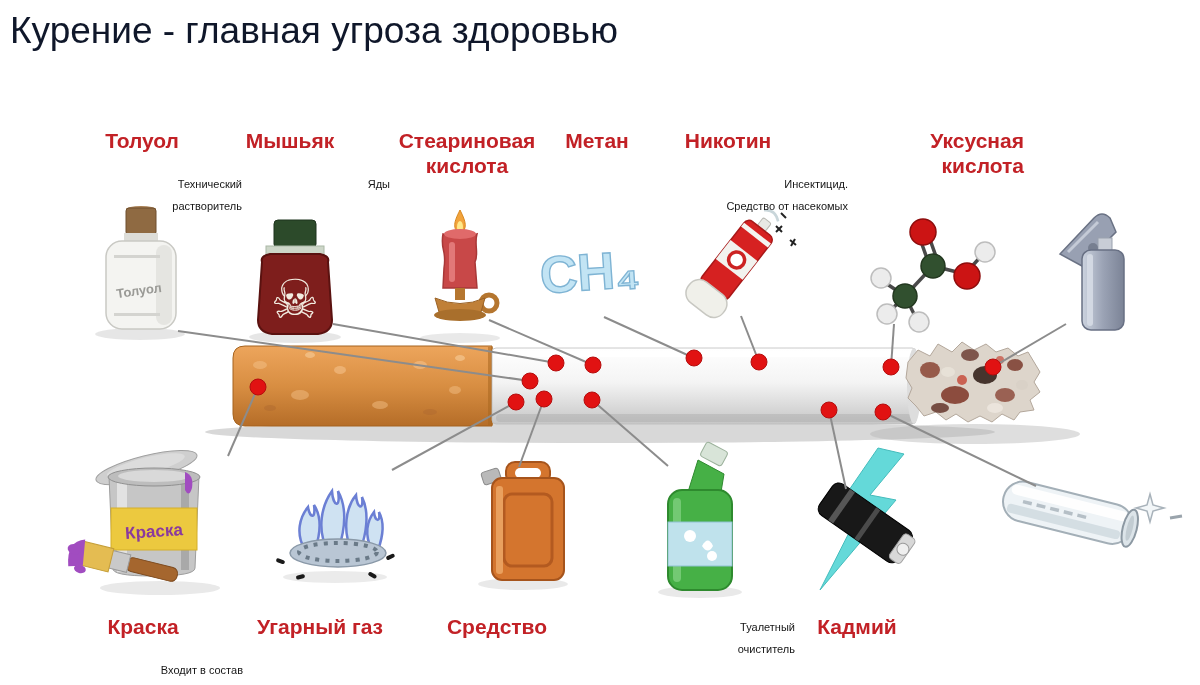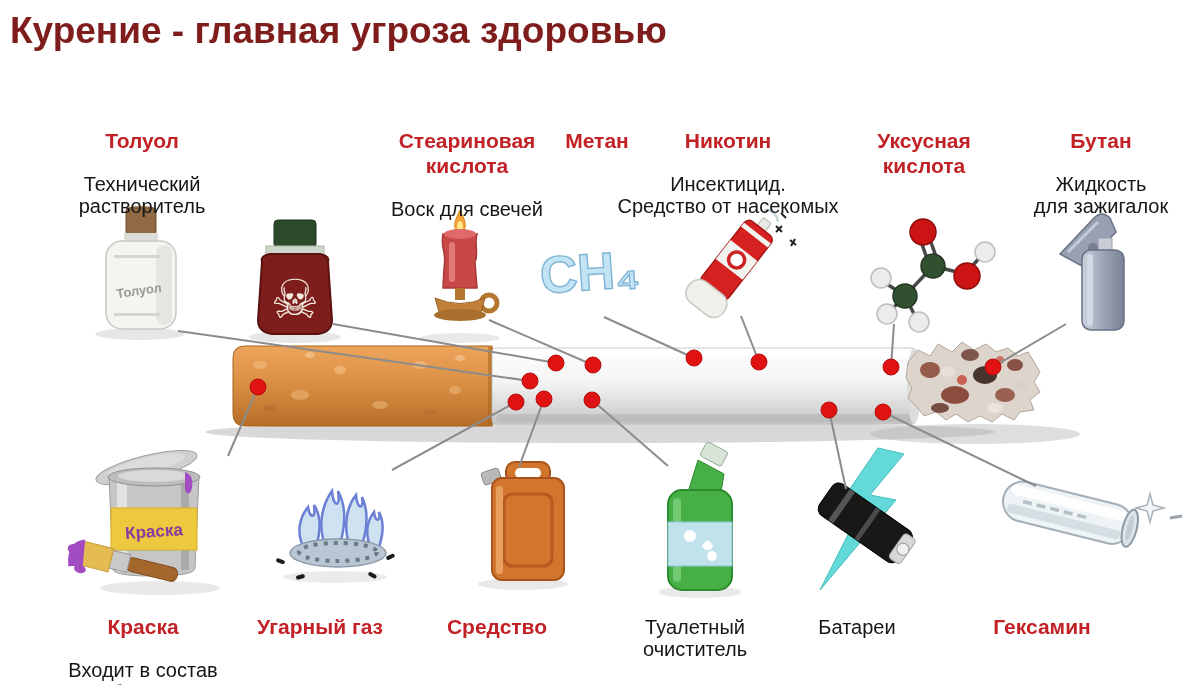--- a/index.html
+++ b/index.html
@@ -1,30 +1,30 @@
 <!DOCTYPE html>
 <html><head>
 <meta charset="utf-8">
 <style>
   html,body{margin:0;padding:0;background:#fff;}
   .stage{position:relative;width:1200px;height:685px;background:#ffffff;overflow:hidden;
          font-family:"Liberation Sans","DejaVu Sans",sans-serif;}
-  .page-title{position:absolute;left:10px;top:10px;font-size:37px;font-weight:bold;
-              color:#7f1d1d;letter-spacing:0px;}
+  .page-title{position:absolute;left:10px;top:10px;font-size:37px;font-weight:normal;
+              color:#0f172a;letter-spacing:0px;}
   svg.overlay{position:absolute;left:0;top:0;}
   .lbl{position:absolute;text-align:center;white-space:pre-line;}
   .lbl .hdr{font-size:21px;line-height:25px;font-weight:bold;color:#c22126;}
-  .lbl .sub{font-size:20px;line-height:22px;color:#161616;margin-top:2px;font-weight:500;}
+  .lbl .sub{font-size:11px;line-height:22px;color:#161616;margin-top:2px;font-weight:500;text-align:right;}
   
   .t0{left:42px;top:110px;width:200px;}
   .t1{left:190px;top:110px;width:200px;}
   .t2{left:367px;top:110px;width:200px;}
   .t3{left:497px;top:110px;width:200px;}
   .t4{left:608px;top:110px;width:240px;}
-  .t5{left:824px;top:110px;width:200px;}
+  .t5{left:824px;top:110px;width:200px;text-align:right;}
   .t6{left:1001px;top:110px;width:200px;}
   
   .b0{left:43px;top:596px;width:200px;}
   .b1{left:220px;top:596px;width:200px;}
   .b2{left:397px;top:596px;width:200px;}
   .b3{left:595px;top:596px;width:200px;}
   .b4{left:757px;top:596px;width:200px;}
   .b5{left:922px;top:596px;width:240px;}
 </style>
 </head>
@@ -306,62 +306,57 @@
       <circle cx="883" cy="412" r="8"></circle>
     </g>
   </svg>
 
   <div class="lbl t0">
     <div class="hdr">Толуол</div>
     <div class="sub">Технический
 растворитель</div>
   </div>
   <div class="lbl t1">
+    <div class="hdr">Мышьяк</div>
+    <div class="sub">Яды</div>
   </div>
   <div class="lbl t2">
     <div class="hdr">Стеариновая
 кислота</div>
-    <div class="sub">Воск для свечей</div>
   </div>
   <div class="lbl t3">
     <div class="hdr">Метан</div>
     <div class="sub"></div>
   </div>
   <div class="lbl t4">
     <div class="hdr">Никотин</div>
     <div class="sub">Инсектицид.
 Средство от насекомых</div>
   </div>
   <div class="lbl t5">
     <div class="hdr">Уксусная
 кислота</div>
     <div class="sub"></div>
   </div>
-  <div class="lbl t6">
-    <div class="hdr">Бутан</div>
-    <div class="sub">Жидкость
-для зажигалок</div>
-  </div>
 
   <div class="lbl b0">
     <div class="hdr">Краска</div>
     <div class="sub">Входит в состав
 бумаги</div>
   </div>
   <div class="lbl b1">
     <div class="hdr">Угарный газ</div>
     <div class="sub"></div>
   </div>
   <div class="lbl b2">
     <div class="hdr">Средство</div>
   </div>
   <div class="lbl b3">
     <div class="sub">Туалетный
 очиститель</div>
   </div>
   <div class="lbl b4">
-    <div class="sub">Батареи</div>
+    <div class="hdr">Кадмий</div>
   </div>
   <div class="lbl b5">
-    <div class="hdr">Гексамин</div>
   </div>
 
 </div>
 
 </body></html>

